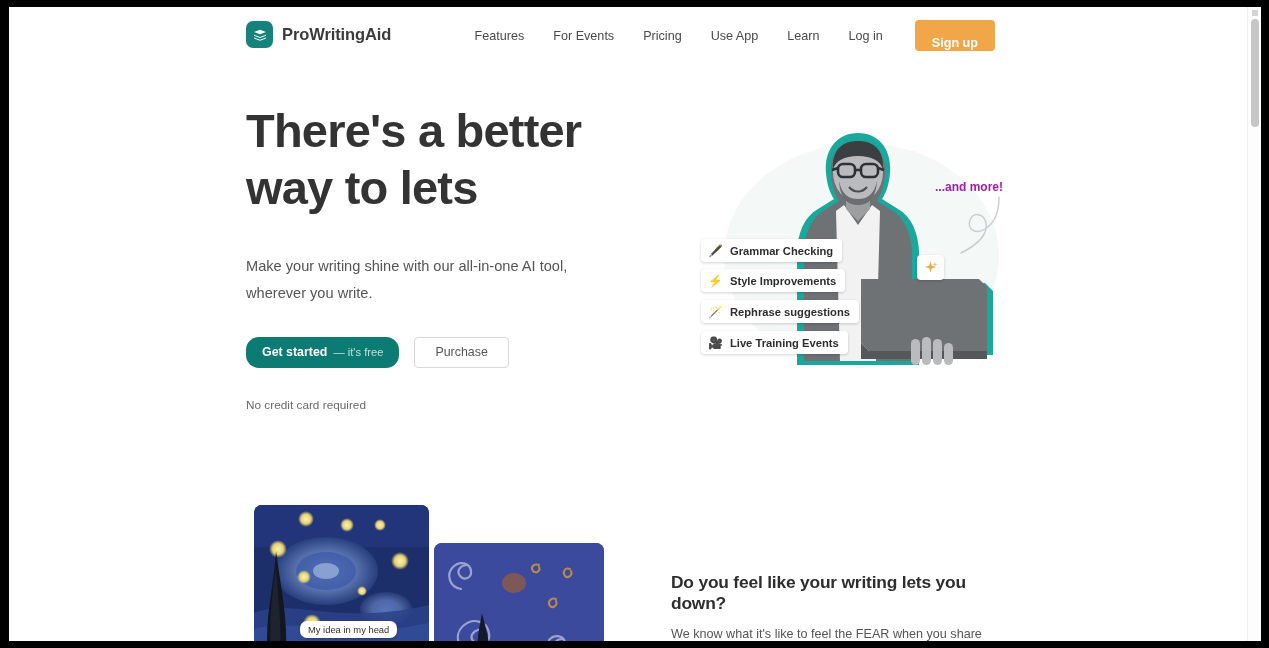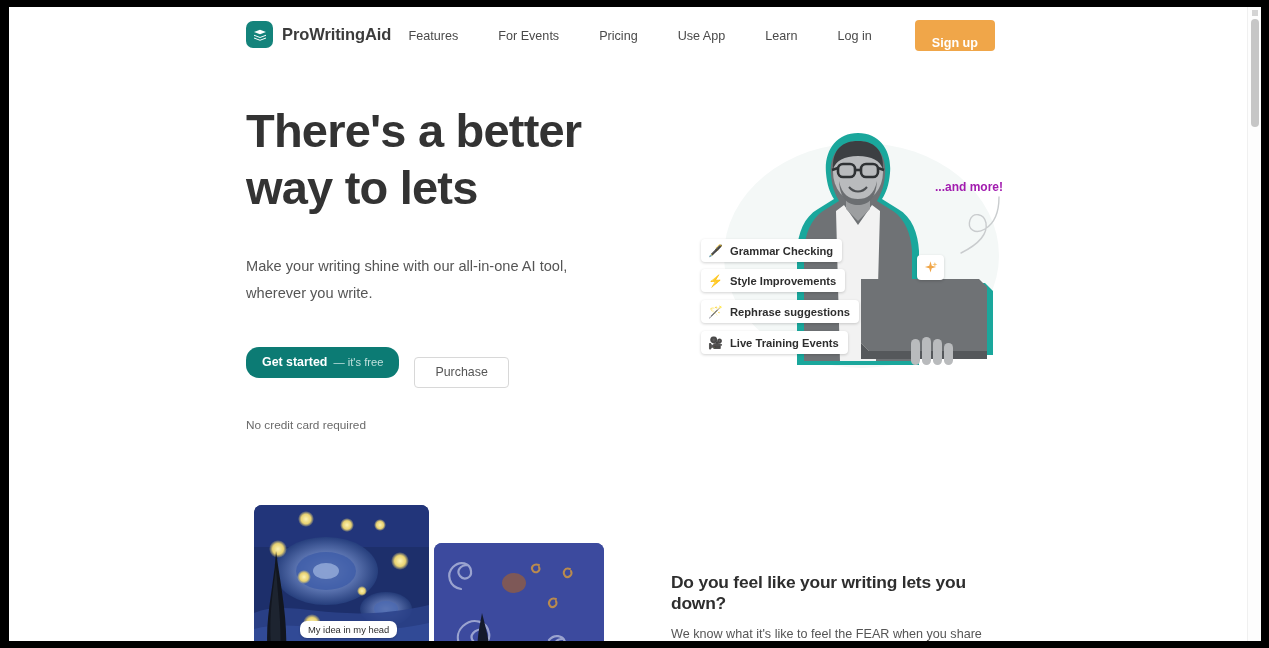--- a/index.html
+++ b/index.html
@@ -92,21 +92,21 @@
     color: #3b3b3b;
     letter-spacing: -0.1px;
   }
 
   #main-nav {
     position: absolute;
     right: 252px;
     top: 13px;
     display: flex;
     align-items: center;
-    gap: 16px;
+    gap: 5px;
     text-align: center;
   }
   .nav-link {
     font-size: 12.6px;
     color: #4a4a4a;
     padding: 0 12px;
     line-height: 30px;
     white-space: nowrap;
     cursor: pointer;
   }
@@ -174,21 +174,20 @@
   #btn-purchase {
     background: #ffffff;
     border: 1px solid #d8d8d8;
     border-radius: 4px;
     height: 31px;
     padding: 0 20px;
     color: #555555;
     font-size: 12.4px;
     line-height: 29px;
     cursor: pointer;
-    margin-top: 20px;
   }
   #hero-note {
     margin-top: 30px;
     font-size: 11.8px;
     color: #6a6a6a;
   }
 
   
   #hero-illustration {
     position: absolute;

